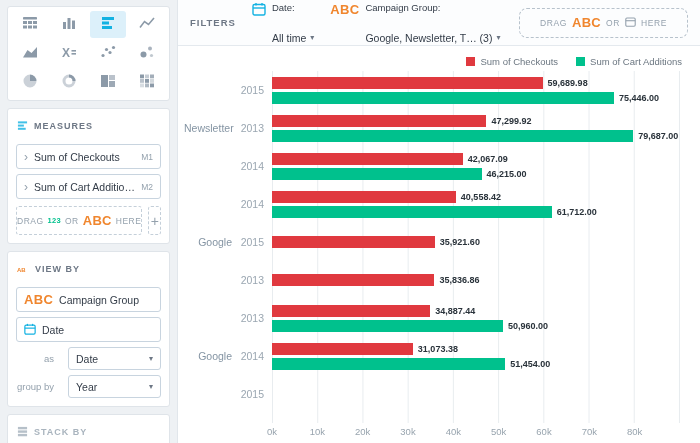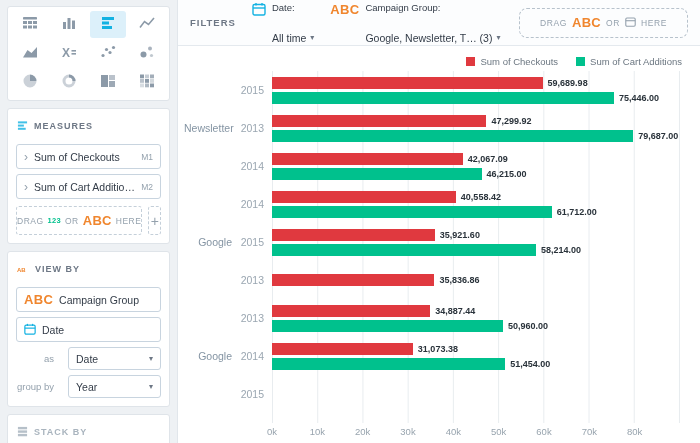--- a/index.html
+++ b/index.html
@@ -406,24 +406,20 @@
             <div class="crow">
               <div class="crow-label">
                 <span class="grp">Google</span>
                 <span class="yr">2015</span>
               </div>
               <div class="bars">
                 <div class="barline">
                   <div class="bar" style="width: 39.9129%; background: rgb(224, 57, 63);"></div>
                   <span class="val">35,921.60</span>
                 </div>
-                <div class="barline">
-                  <div class="bar" style="width: 64.6822%; background: rgb(0, 193, 141);"></div>
-                  <span class="val">58,214.00</span>
-                </div>
               </div>
             </div>
             <div class="crow">
               <div class="crow-label">
                 <span class="grp"></span>
                 <span class="yr">2013</span>
               </div>
               <div class="bars">
                 <div class="barline">
                   <div class="bar" style="width: 39.8187%; background: rgb(224, 57, 63);"></div>

